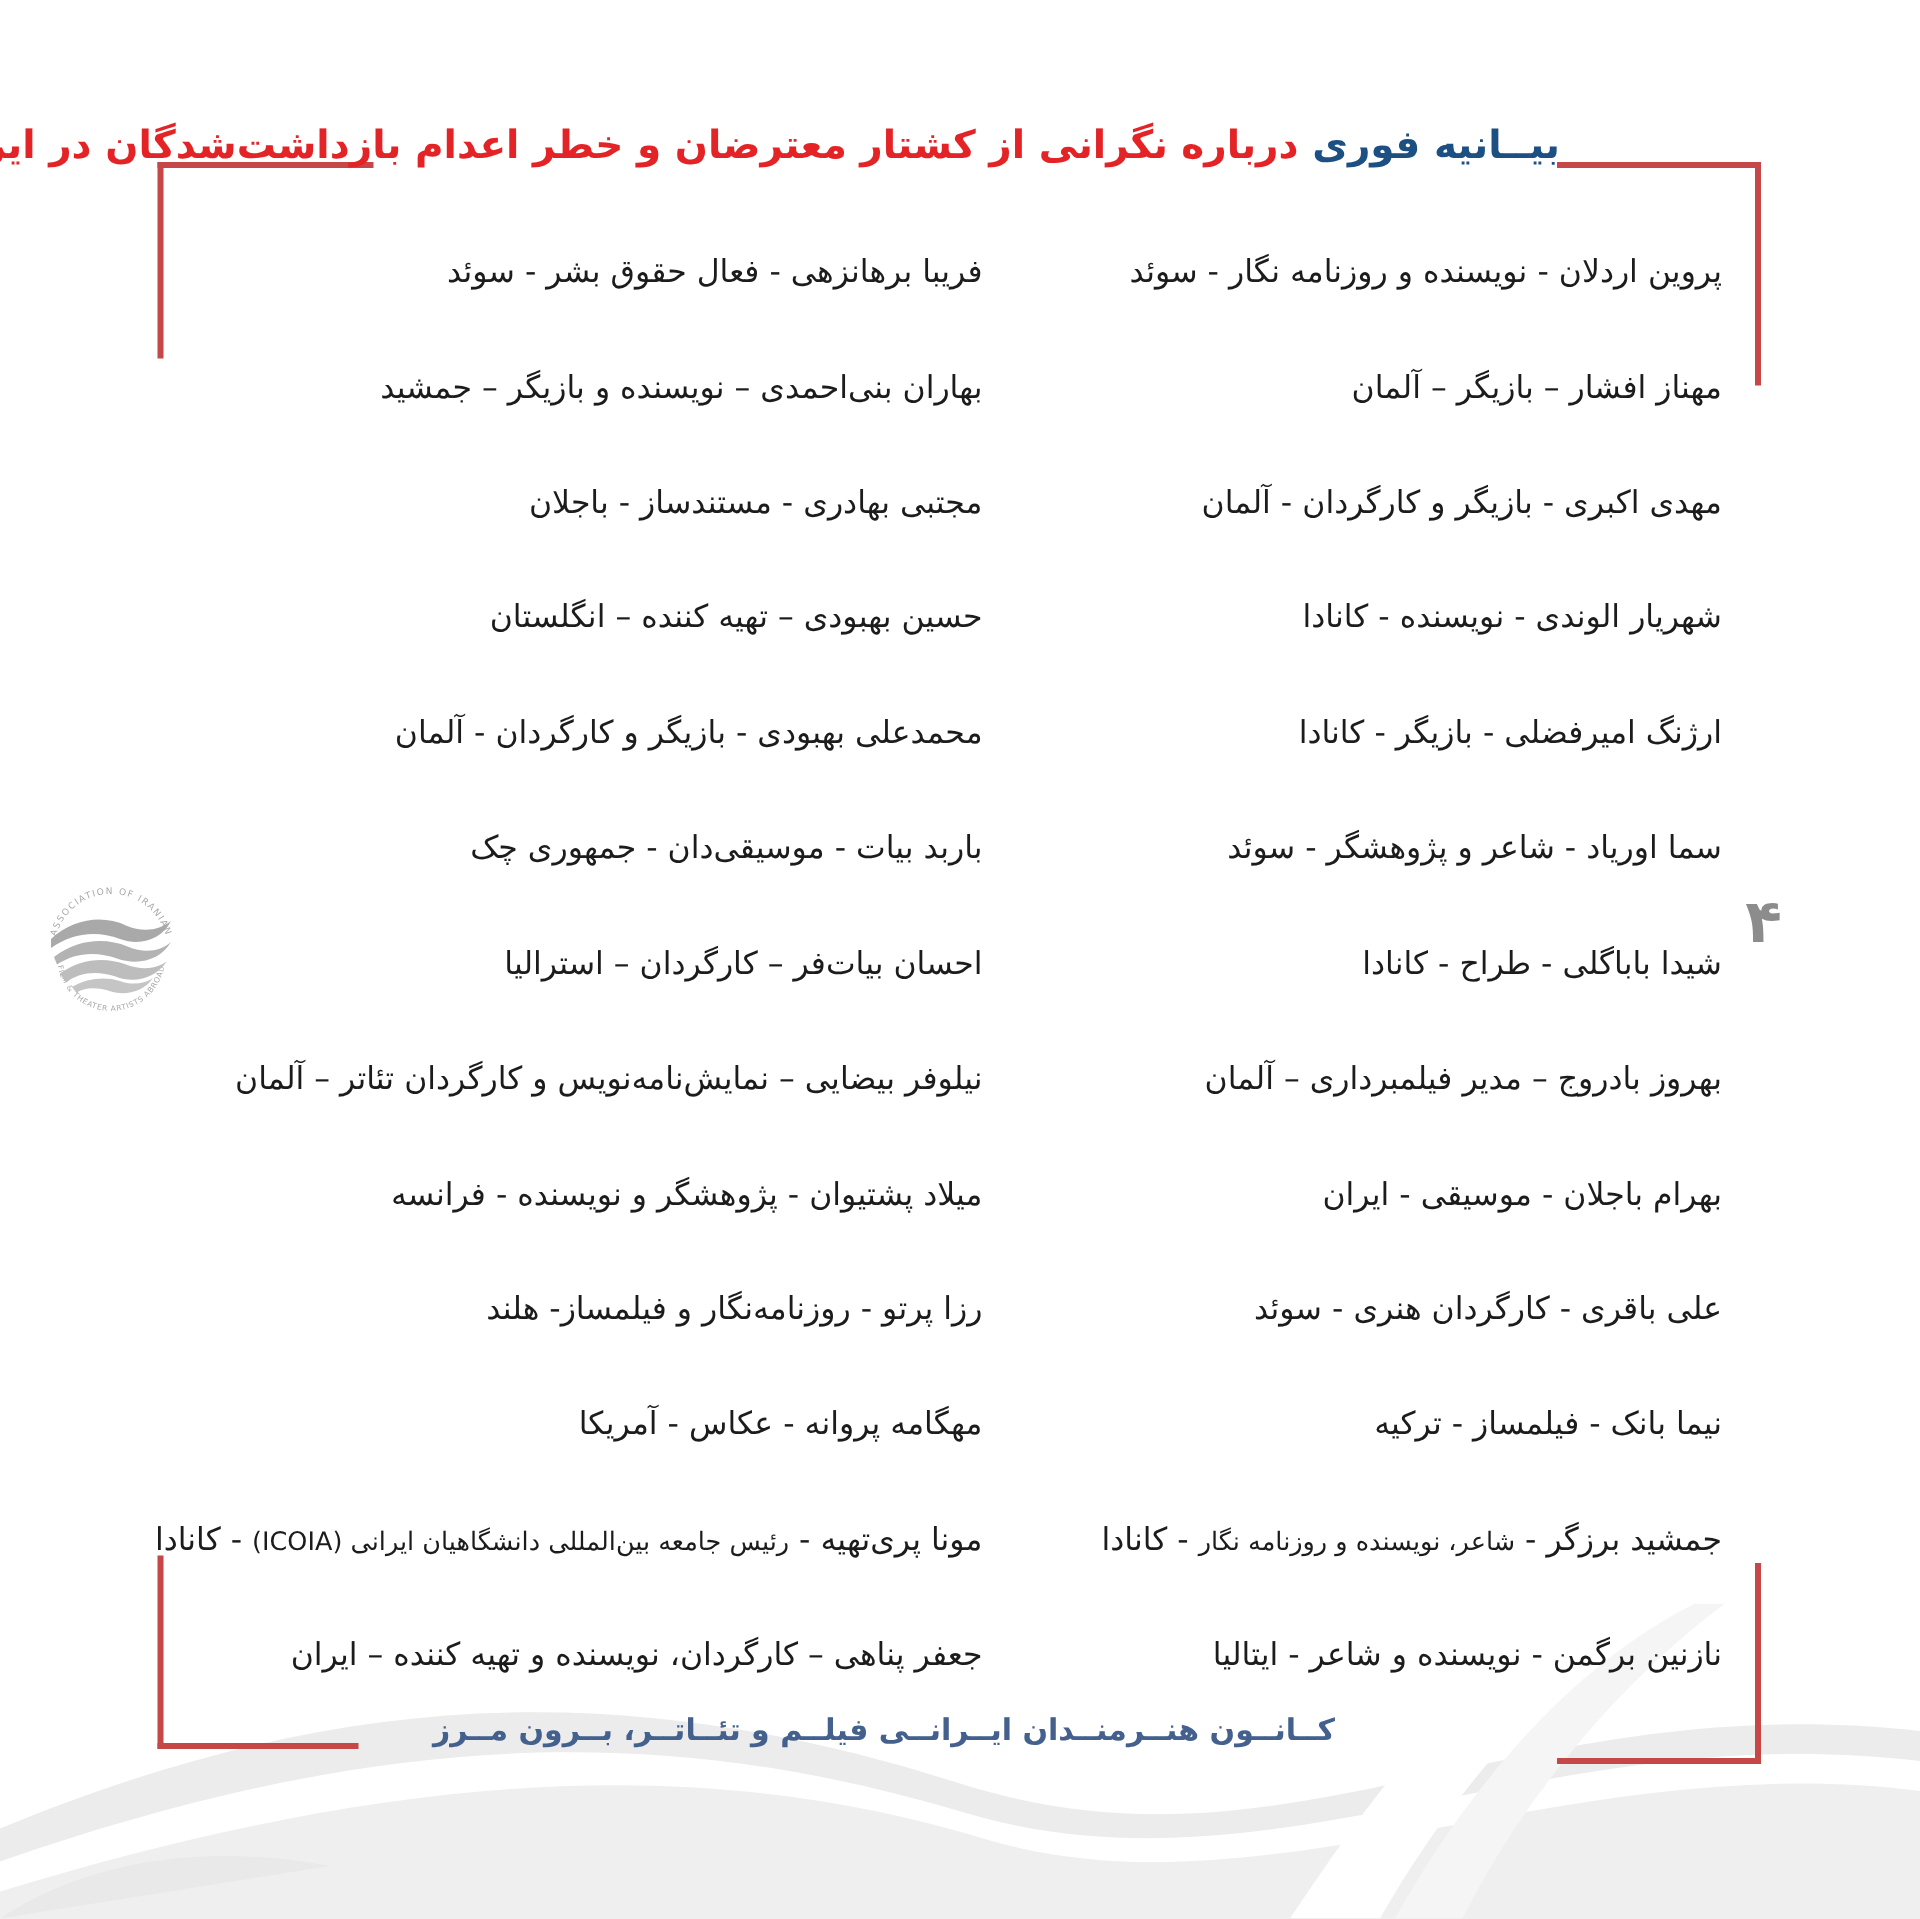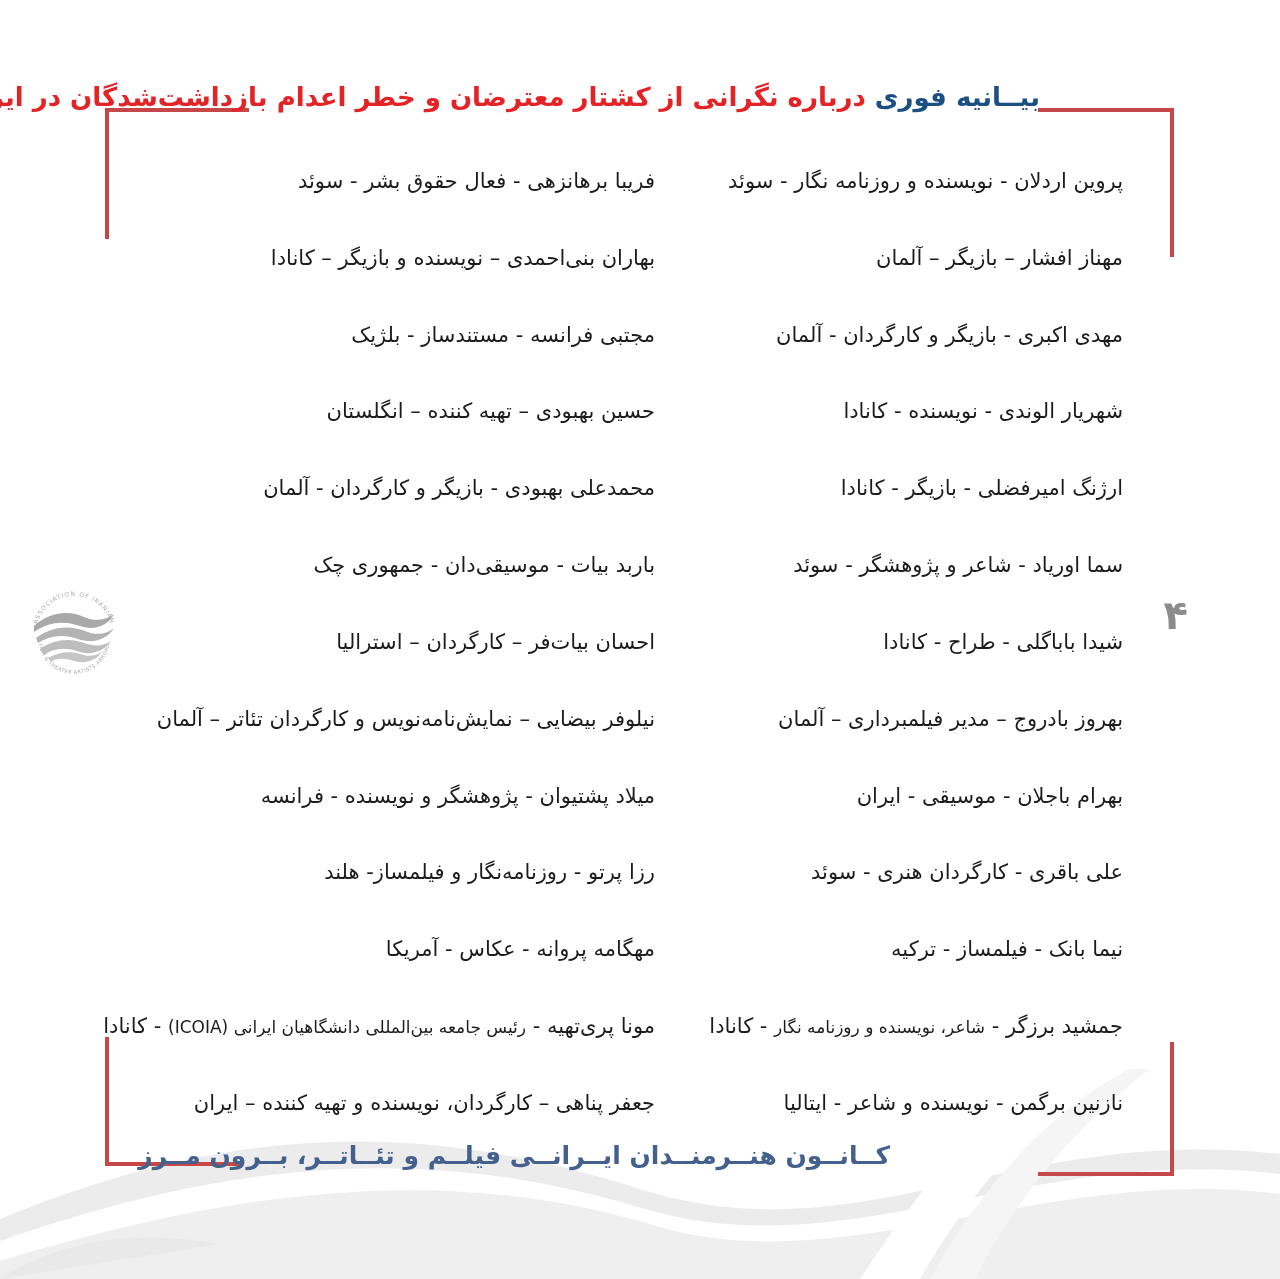--- a/index.html
+++ b/index.html
@@ -41,38 +41,38 @@
     letter-spacing:0;white-space:nowrap;line-height:1.2;
   }
   .title .t-blue{color:var(--title-blue);}
   .title .t-red{color:var(--title-red);}
   
   .col{
     position:absolute;top:168px;height:948px;
     display:flex;flex-direction:column;justify-content:space-between;
     text-align:right;
   }
-  .col-right{right:157px;width:560px;}
+  .col-right{right:132px;width:560px;}
   .col-left{right:625px;width:600px;gap:48px;}
   .row{
     font-size:21px;line-height:1.25;white-space:nowrap;
     color:var(--text);
   }
   .row .small{font-size:17px;}
   
   .page-num{
     position:absolute;top:592px;right:92px;
     font-size:40px;font-weight:bold;color:var(--muted);
   }
   
   .logo{position:absolute;top:583px;left:24px;width:100px;height:102px;opacity:.85;}
   
   .footer{
     position:absolute;top:1141px;left:300px;width:590px;
-    text-align:center;font-size:25px;font-weight:bold;
+    text-align:center;font-size:20px;font-weight:bold;
     color:var(--footer-blue);white-space:nowrap;
   }
   
   .waves{position:absolute;left:0;bottom:0;width:1280px;height:210px;pointer-events:none;}
 </style>
 </head>
 <body>
 
 <div class="page">
 
@@ -125,22 +125,22 @@
       <div class="row">شیدا باباگلی - طراح - کانادا</div>
       <div class="row">بهروز بادروج – مدیر فیلمبرداری – آلمان</div>
       <div class="row">بهرام باجلان - موسیقی - ایران</div>
       <div class="row">علی باقری - کارگردان هنری - سوئد</div>
       <div class="row">نیما بانک - فیلمساز - ترکیه</div>
       <div class="row"><span>جمشید برزگر - </span><span class="small">شاعر، نویسنده و روزنامه نگار</span><span> - کانادا</span></div>
       <div class="row">نازنین برگمن - نویسنده و شاعر - ایتالیا</div>
     </div>
   <div class="col col-left">
       <div class="row">فریبا برهانزهی - فعال حقوق بشر - سوئد</div>
-      <div class="row">بهاران بنی‌احمدی – نویسنده و بازیگر – کانادا</div>
-      <div class="row">مجتبی فرانسه - مستندساز - بلژیک</div>
+      <div class="row">بهاران بنی‌احمدی – نویسنده و بازیگر – جمشید</div>
+      <div class="row">مجتبی بهادری - مستندساز - باجلان</div>
       <div class="row">حسین بهبودی – تهیه کننده – انگلستان</div>
       <div class="row">محمدعلی بهبودی - بازیگر و کارگردان - آلمان</div>
       <div class="row">باربد بیات - موسیقی‌دان - جمهوری چک</div>
       <div class="row">احسان بیات‌فر – کارگردان – استرالیا</div>
       <div class="row">نیلوفر بیضایی – نمایش‌نامه‌نویس و کارگردان تئاتر – آلمان</div>
       <div class="row">میلاد پشتیوان - پژوهشگر و نویسنده - فرانسه</div>
       <div class="row">رزا پرتو - روزنامه‌نگار و فیلمساز- هلند</div>
       <div class="row">مهگامه پروانه - عکاس - آمریکا</div>
       <div class="row"><span>مونا پری‌تهیه - </span><span class="small">رئیس جامعه بین‌المللی دانشگاهیان ایرانی (ICOIA)</span><span> - کانادا</span></div>
       <div class="row">جعفر پناهی – کارگردان، نویسنده و تهیه کننده – ایران</div>

